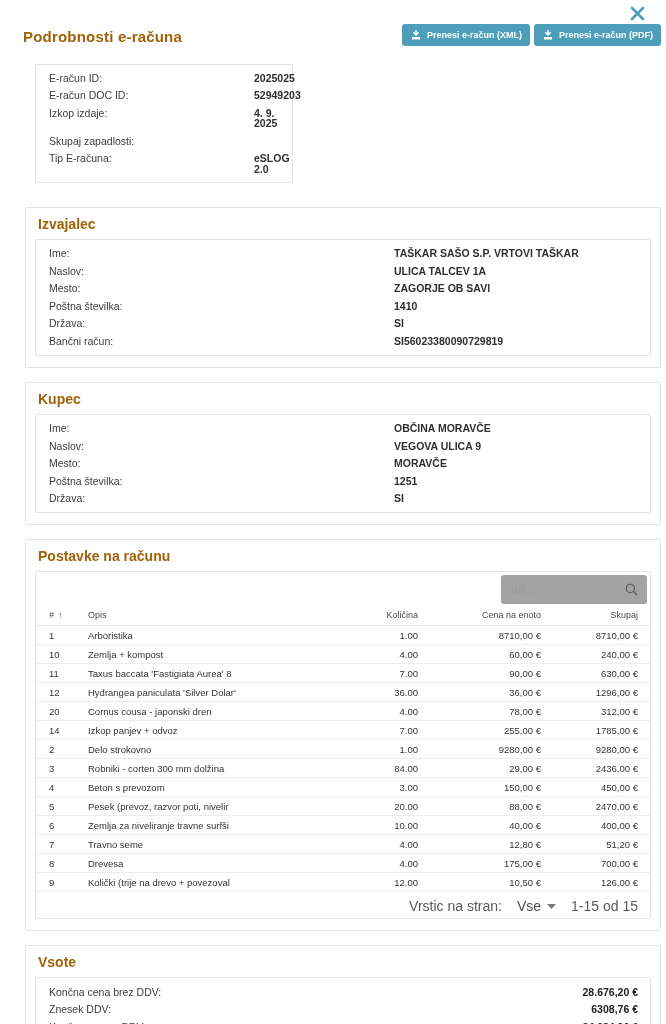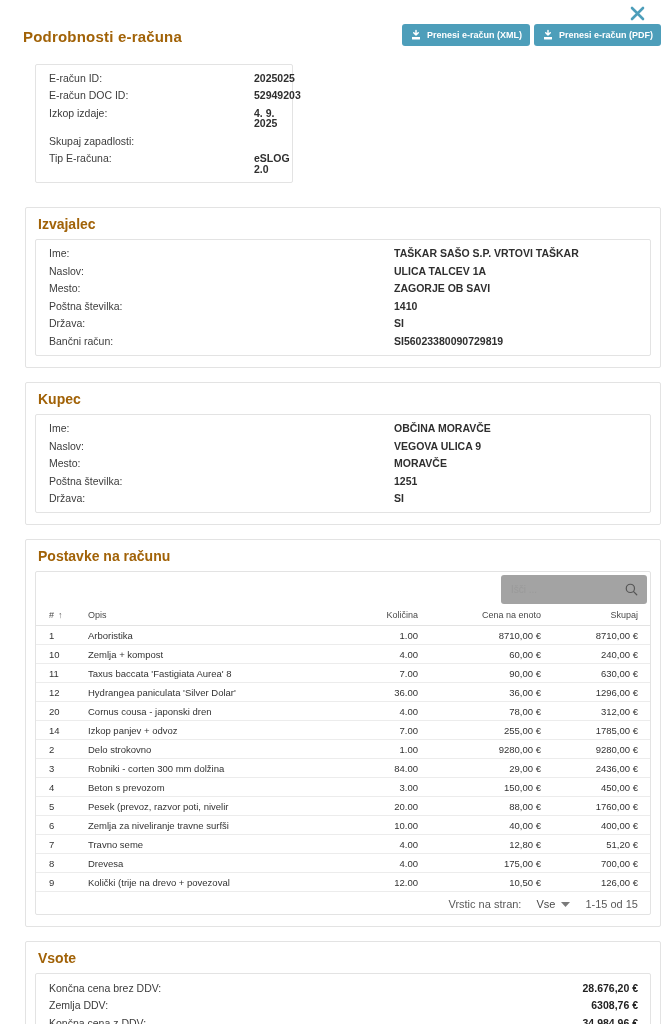--- a/index.html
+++ b/index.html
@@ -49,21 +49,21 @@
     border-bottom:1px solid var(--rowline); overflow:hidden; white-space:nowrap; }
   .c1{ width:52px; padding-left:13px; }
   .c2{ width:245px; }
   .c3{ width:85px; text-align:right; }
   .c4{ width:123px; text-align:right; }
   .c5{ text-align:right; padding-right:12px; }
   th.c1{ cursor:pointer; }
   .sort-arrow{ color:#6a6a6a; font-size:9px; margin-left:4px; }
 
   .pagination{ display:flex; justify-content:flex-end; align-items:center; gap:15px;
-    padding:6px 12px 4px; font-size:11px; color:#5a5a5a; }
+    padding:6px 12px 4px; font-size:14px; color:#5a5a5a; }
   .per-page{ display:flex; align-items:center; gap:6px; cursor:pointer; color:#4a4a4a; }
 
   .totals-box .kv-row{ padding:3.5px 12px 3.5px 13px; }
   .totals-box .kv-label{ width:auto; flex:1; }
   .totals-box .kv-value{ font-weight:700; color:#222; }
 </style>
 </head>
 <body>
 
 <button class="close-btn" title="">
@@ -255,21 +255,21 @@
             <td class="c2">Beton s prevozom</td>
             <td class="c3">3.00</td>
             <td class="c4">150,00 €</td>
             <td class="c5">450,00 €</td>
           </tr>
           <tr>
             <td class="c1">5</td>
             <td class="c2">Pesek (prevoz, razvor poti, nivelir</td>
             <td class="c3">20.00</td>
             <td class="c4">88,00 €</td>
-            <td class="c5">1760,00 €</td>
+            <td class="c5">2470,00 €</td>
           </tr>
           <tr>
             <td class="c1">6</td>
             <td class="c2">Zemlja za niveliranje travne surfši</td>
             <td class="c3">10.00</td>
             <td class="c4">40,00 €</td>
             <td class="c5">400,00 €</td>
           </tr>
           <tr>
             <td class="c1">7</td>
@@ -308,21 +308,21 @@
 </section>
 
 <section class="card">
   <h2>Vsote</h2>
   <div class="inner-box totals-box">
       <div class="kv-row">
         <span class="kv-label">Končna cena brez DDV:</span>
         <span class="kv-value">28.676,20 €</span>
       </div>
       <div class="kv-row">
-        <span class="kv-label">Zemlja DDV:</span>
+        <span class="kv-label">Znesek DDV:</span>
         <span class="kv-value">6308,76 €</span>
       </div>
       <div class="kv-row">
         <span class="kv-label">Končna cena z DDV:</span>
         <span class="kv-value">34.984,96 €</span>
       </div>
     </div>
 </section>
 
 </body></html>

